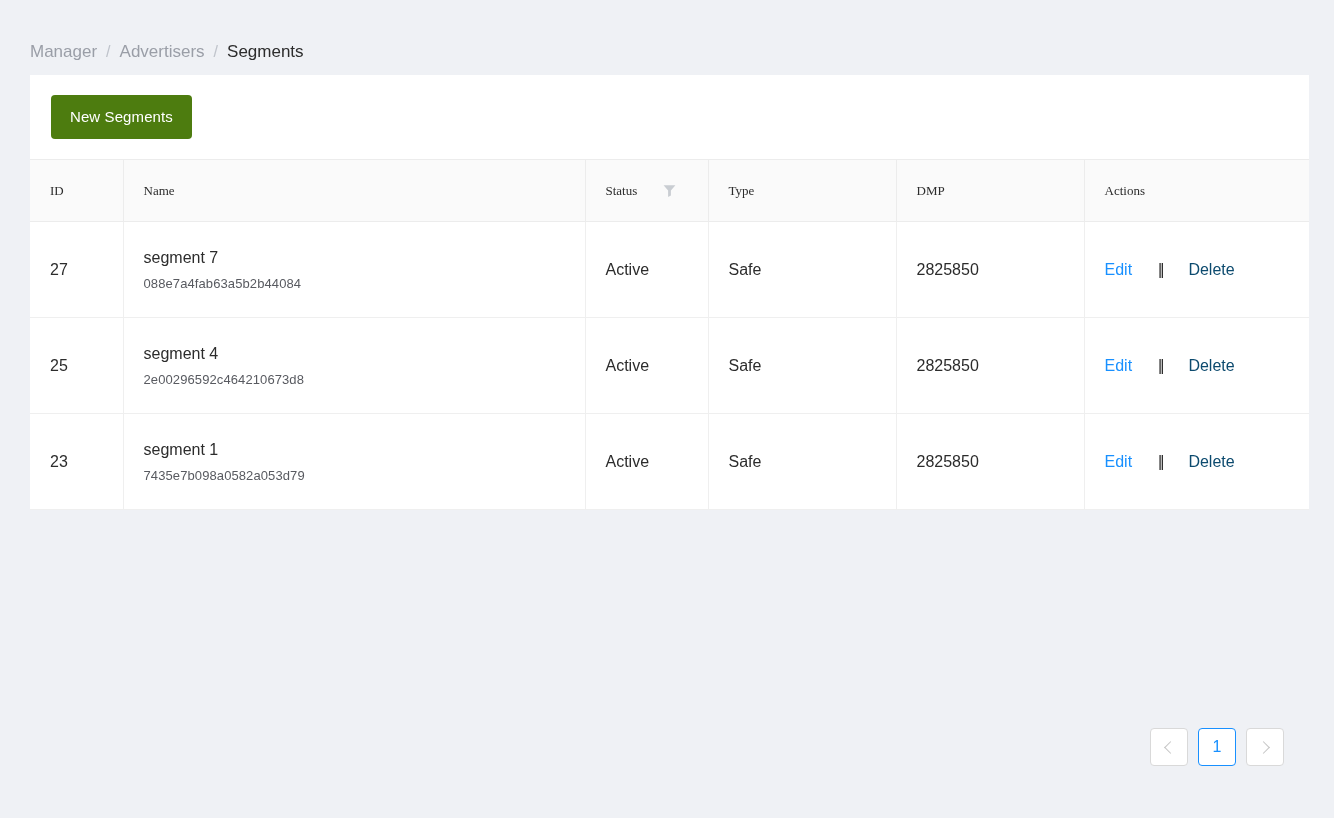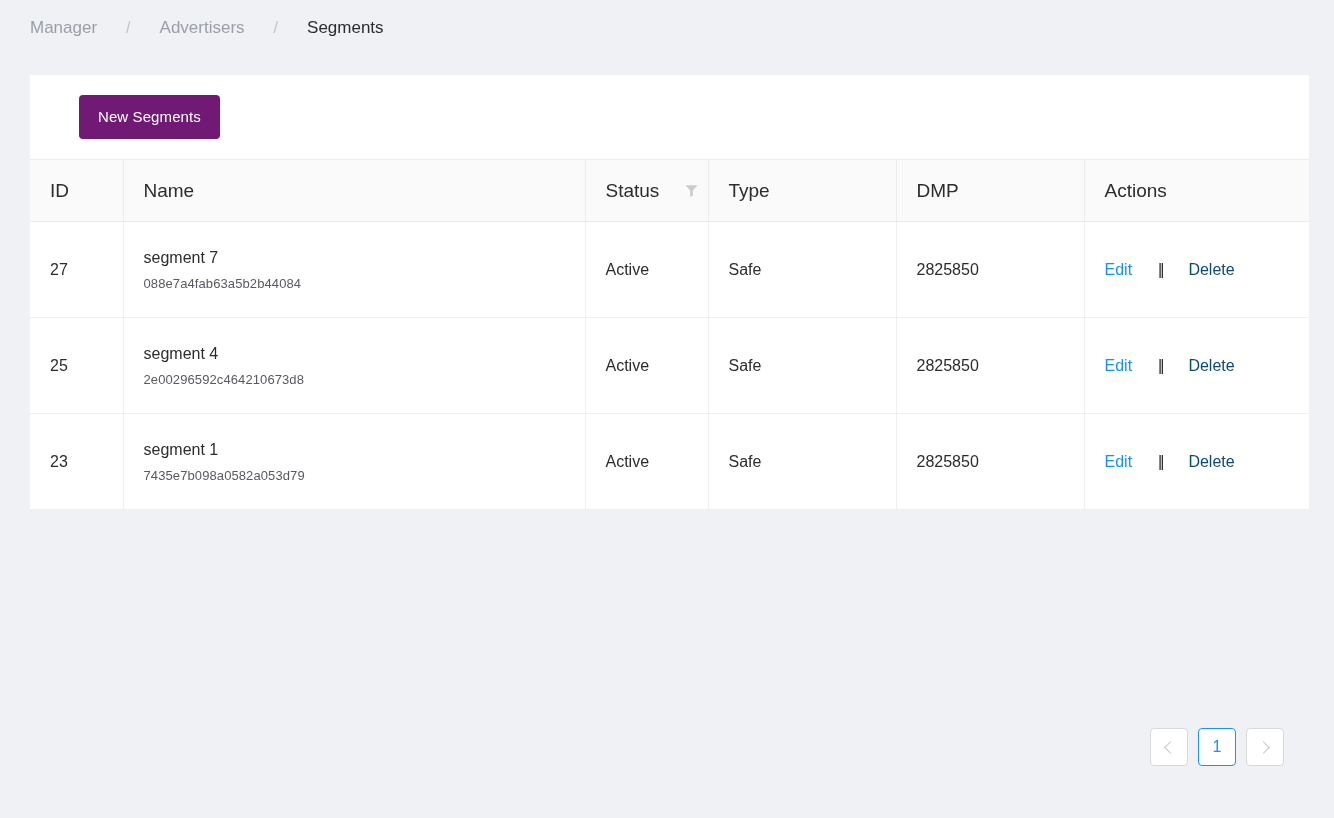--- a/index.html
+++ b/index.html
@@ -13,26 +13,25 @@
   body {
     background: #eff1f5;
     font-family: "Liberation Sans", sans-serif;
     font-size: 14px;
     color: #333333;
     -webkit-font-smoothing: antialiased;
   }
 
   
   .breadcrumb {
-    padding: 16px 0 0 30px;
+    padding: 40px 0 0 30px;
     font-size: 17px;
     line-height: 24px;
     display: flex;
     align-items: baseline;
-    gap: 20px;
   }
   .crumb {
     color: #9a9ea7;
     white-space: nowrap;
   }
   .crumb.current {
     color: #2c2c2c;
   }
   .crumb-sep {
     color: #bfc3cb;
@@ -49,53 +48,53 @@
     background: #ffffff;
   }
 
   .card-toolbar {
     padding: 20px 20px 20px 21px;
     background: #ffffff;
   }
 
   .btn-primary {
     display: inline-block;
-    background: #701a75;
+    background: #4d7c0f;
     color: #ffffff;
     border: none;
     border-radius: 4px;
     font-family: "Liberation Sans", sans-serif;
     font-size: 15px;
     line-height: 1;
     padding: 14px 19px 15px 19px;
     cursor: pointer;
     letter-spacing: .1px;
-    margin-left: 28px;
   }
 
   
   table.seg-table {
     width: 100%;
     border-collapse: collapse;
     table-layout: fixed;
   }
 
   table.seg-table thead th {
     background: #fafafa;
     font-weight: normal;
-    font-size: 19px;
+    font-size: 13px;
     color: #2c2c2c;
     text-align: left;
     height: 62px;
     padding: 0 0 0 20px;
     border-top: 1px solid #ececec;
     border-bottom: 1px solid #ececec;
     border-right: 1px solid #ececec;
     vertical-align: middle;
     white-space: nowrap;
+    font-family: Liberation Serif, serif;
   }
   table.seg-table thead th:last-child { border-right: none; }
 
   .th-inner {
     display: flex;
     align-items: center;
     gap: 26px;
   }
 
   .filter-icon {

